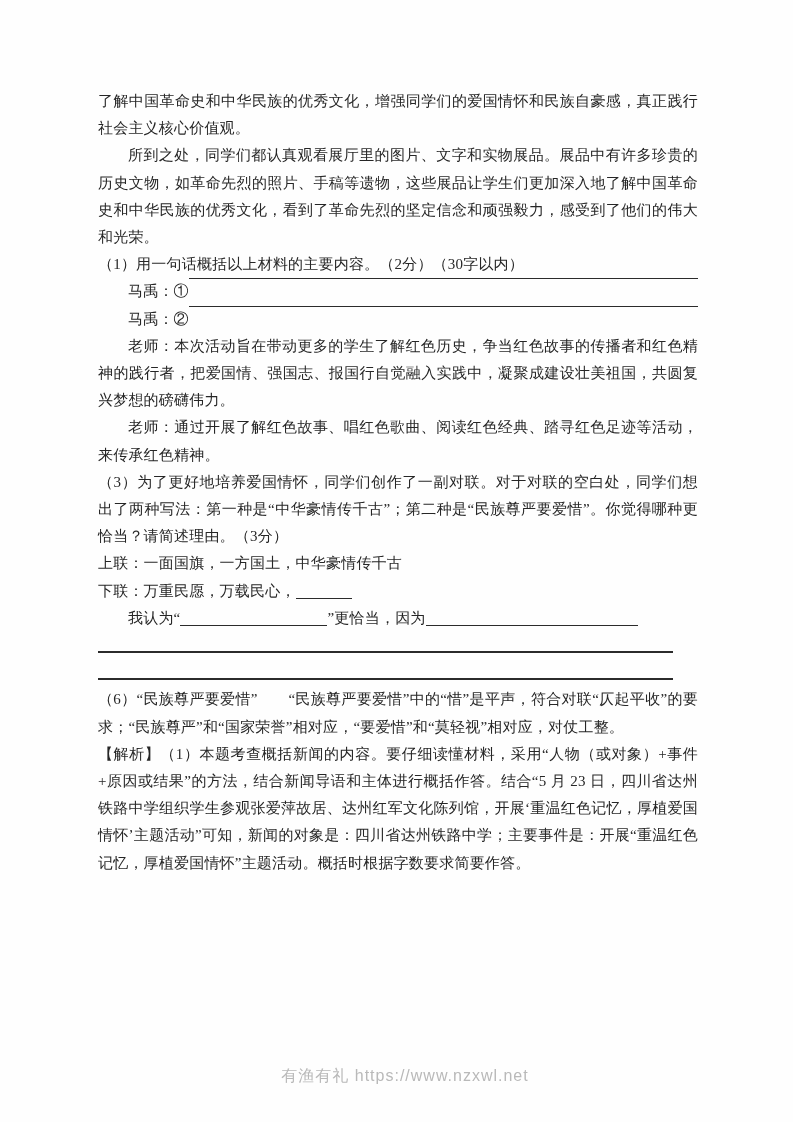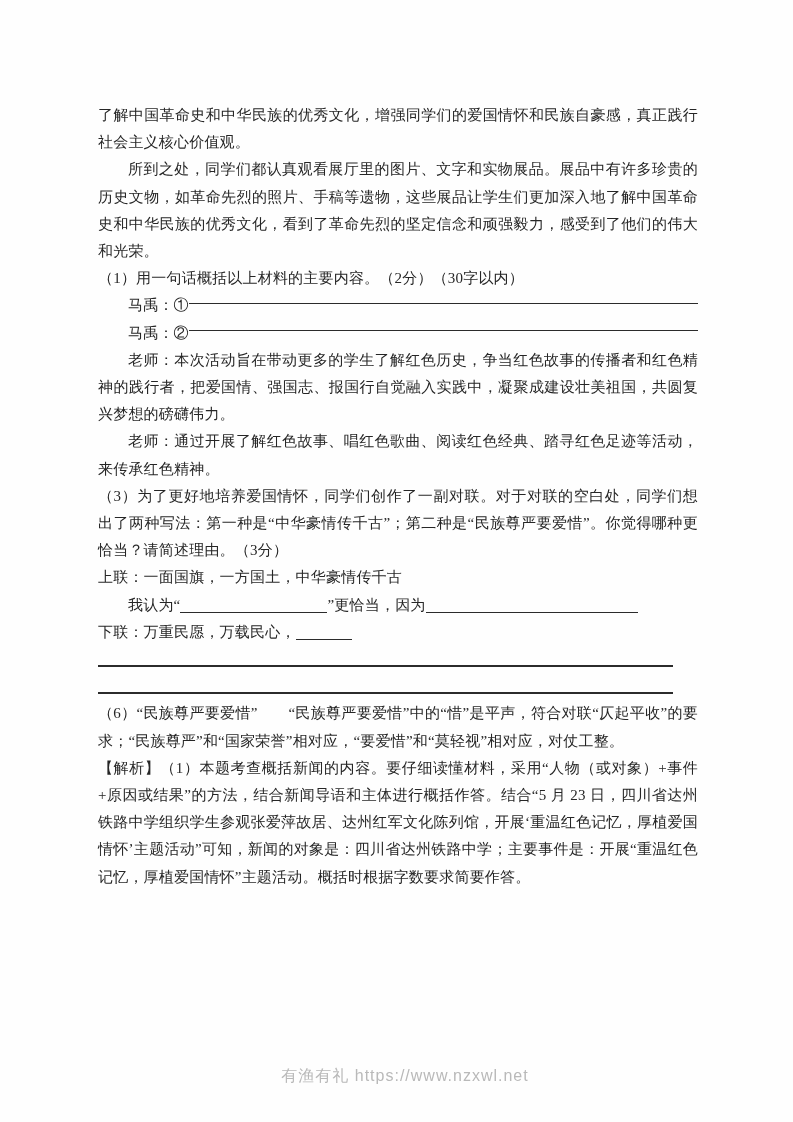--- a/index.html
+++ b/index.html
@@ -8,33 +8,33 @@
     width: 793px;
     height: 1122px;
     background: #fefefe;
     overflow: hidden;
     font-family: "Liberation Serif", "DejaVu Serif", serif;
     color: #262626;
   }
   .doc {
     position: absolute;
     left: 98px;
-    top: 102px;
+    top: 88px;
     width: 600px;
   }
   .block {
     font-size: 15px;
     line-height: 27.2px;
     text-align: justify;
     letter-spacing: 0.2px;
   }
   .indent { text-indent: 2em; }
   .flexline {
     display: flex;
-    align-items: center;
+    align-items: flex-start;
     text-indent: 0;
     padding-left: 2em;
   }
   .flexline .txt { white-space: pre; flex: 0 0 auto; }
   .blank {
     display: inline-block;
     height: 13px;
     border-bottom: 1px solid #2b2b2b;
     vertical-align: -3px;
   }
@@ -70,21 +70,21 @@
         <span class="fill"></span>
       </div>
       <div class="block flexline">
         <span class="txt">马禹：②</span>
         <span class="fill"></span>
       </div>
       <div class="block indent"><span class="txt">老师：本次活动旨在带动更多的学生了解红色历史，争当红色故事的传播者和红色精神的践行者，把爱国情、强国志、报国行自觉融入实践中，凝聚成建设壮美祖国，共圆复兴梦想的磅礴伟力。</span></div>
       <div class="block indent"><span class="txt">老师：通过开展了解红色故事、唱红色歌曲、阅读红色经典、踏寻红色足迹等活动，来传承红色精神。</span></div>
       <div class="block"><span class="txt">（3）为了更好地培养爱国情怀，同学们创作了一副对联。对于对联的空白处，同学们想出了两种写法：第一种是“中华豪情传千古”；第二种是“民族尊严要爱惜”。你觉得哪种更恰当？请简述理由。（3分）</span></div>
       <div class="block"><span class="txt">上联：一面国旗，一方国土，中华豪情传千古</span></div>
+      <div class="block"><span class="txt">下联：万重民愿，万载民心，</span><span class="blank" style="width: 56px;"></span></div>
       <div class="block indent"><span class="txt">我认为“</span><span class="blank" style="width: 147px;"></span><span class="txt">”更恰当，因为</span><span class="blank" style="width: 212px;"></span></div>
-      <div class="block"><span class="txt">下联：万重民愿，万载民心，</span><span class="blank" style="width: 56px;"></span></div>
       <div class="block"><span class="blank thick" style="width: 575px;"></span></div>
       <div class="block"><span class="blank thick" style="width: 575px;"></span></div>
       <div class="block"><span class="txt">（6）“民族尊严要爱惜”　　“民族尊严要爱惜”中的“惜”是平声，符合对联“仄起平收”的要求；“民族尊严”和“国家荣誉”相对应，“要爱惜”和“莫轻视”相对应，对仗工整。</span></div>
       <div class="block"><span class="txt">【解析】（1）本题考查概括新闻的内容。要仔细读懂材料，采用“人物（或对象）+事件+原因或结果”的方法，结合新闻导语和主体进行概括作答。结合“5 月 23 日，四川省达州铁路中学组织学生参观张爱萍故居、达州红军文化陈列馆，开展‘重温红色记忆，厚植爱国情怀’主题活动”可知，新闻的对象是：四川省达州铁路中学；主要事件是：开展“重温红色记忆，厚植爱国情怀”主题活动。概括时根据字数要求简要作答。</span></div>
     </div>
   <div class="footer" style="color: rgb(185, 185, 185);">有渔有礼 https://www.nzxwl.net</div>
 </div>
 
 </body></html>

